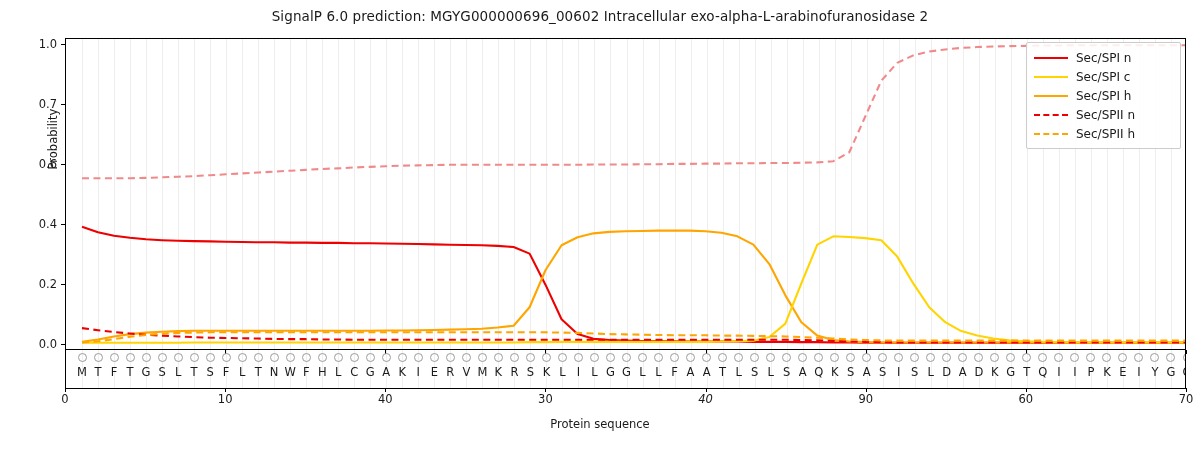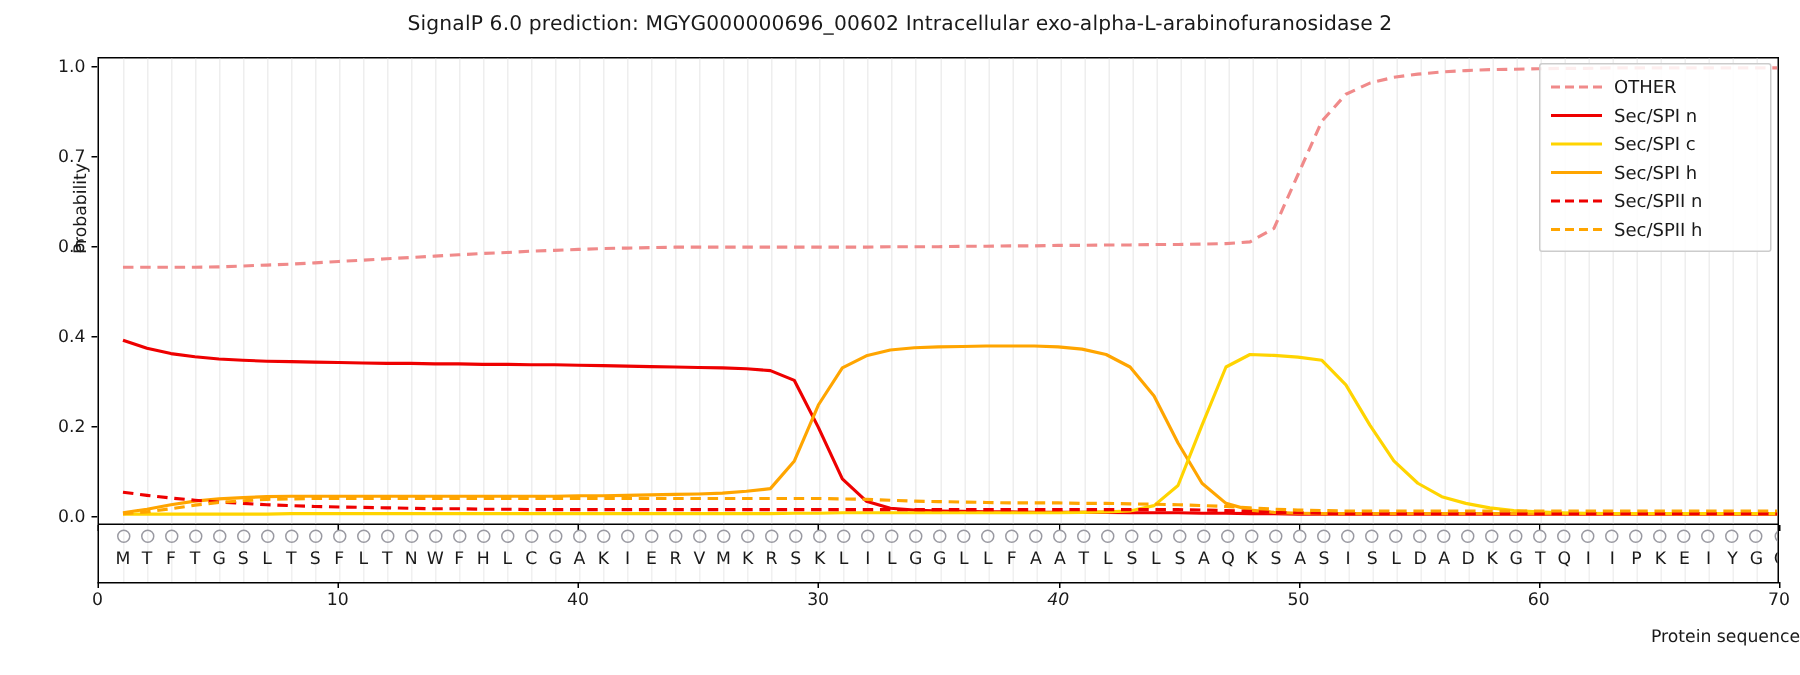--- a/index.html
+++ b/index.html
@@ -70,21 +70,21 @@
     transform-origin: center center;
     text-align: center;
     font-size: 11.5px;
     color: #1a1a1a;
   }
   #xlabel {
     position: absolute;
     left: 0;
     top: 417px;
     width: 1200px;
-    text-align: right;
+    text-align: center;
     font-size: 11.5px;
     color: #1a1a1a;
   }
   .ytick-label {
     position: absolute;
     right: 1143px;
     width: 40px;
     text-align: right;
     font-size: 11.5px;
     color: #1a1a1a;
@@ -230,21 +230,21 @@
       <div class="xtick-mark-bottom" style="left: 225.143px;"></div>
       <div class="xtick-label" style="left: 385.286px;">40</div>
       <div class="xtick-mark-top" style="left: 385.286px;"></div>
       <div class="xtick-mark-bottom" style="left: 385.286px;"></div>
       <div class="xtick-label" style="left: 545.429px;">30</div>
       <div class="xtick-mark-top" style="left: 545.429px;"></div>
       <div class="xtick-mark-bottom" style="left: 545.429px;"></div>
       <div class="xtick-label" style="left: 705.571px; font-style: italic;">40</div>
       <div class="xtick-mark-top" style="left: 705.571px;"></div>
       <div class="xtick-mark-bottom" style="left: 705.571px;"></div>
-      <div class="xtick-label" style="left: 865.714px;">50</div>
+      <div class="xtick-label" style="left: 865.714px;">90</div>
       <div class="xtick-mark-top" style="left: 865.714px;"></div>
       <div class="xtick-mark-bottom" style="left: 865.714px;"></div>
       <div class="xtick-label" style="left: 1025.86px;">60</div>
       <div class="xtick-mark-top" style="left: 1025.86px;"></div>
       <div class="xtick-mark-bottom" style="left: 1025.86px;"></div>
       <div class="xtick-label" style="left: 1186px;">70</div>
       <div class="xtick-mark-top" style="left: 1186px;"></div>
       <div class="xtick-mark-bottom" style="left: 1186px;"></div>
     </div>
 
@@ -539,26 +539,20 @@
       <div class="res-circle" style="left: 1104.99px;"></div>
       <div class="res-letter" style="left: 1104.99px;">G</div>
       <div class="res-circle" style="left: 1121px;"></div>
       <div class="res-letter" style="left: 1121px;">Q</div>
     </div>
   <div id="axis-bottom-line"></div>
 
   <div id="legend-box">
       <div class="legend-row">
         <span class="legend-swatch">
-          <i style="border-top: 2.2px dashed rgb(240, 138, 138);"></i>
-        </span>
-        <span class="legend-label">OTHER</span>
-      </div>
-      <div class="legend-row">
-        <span class="legend-swatch">
           <i style="border-top: 2.2px solid rgb(238, 0, 0);"></i>
         </span>
         <span class="legend-label">Sec/SPI n</span>
       </div>
       <div class="legend-row">
         <span class="legend-swatch">
           <i style="border-top: 2.2px solid rgb(255, 212, 0);"></i>
         </span>
         <span class="legend-label">Sec/SPI c</span>
       </div>

